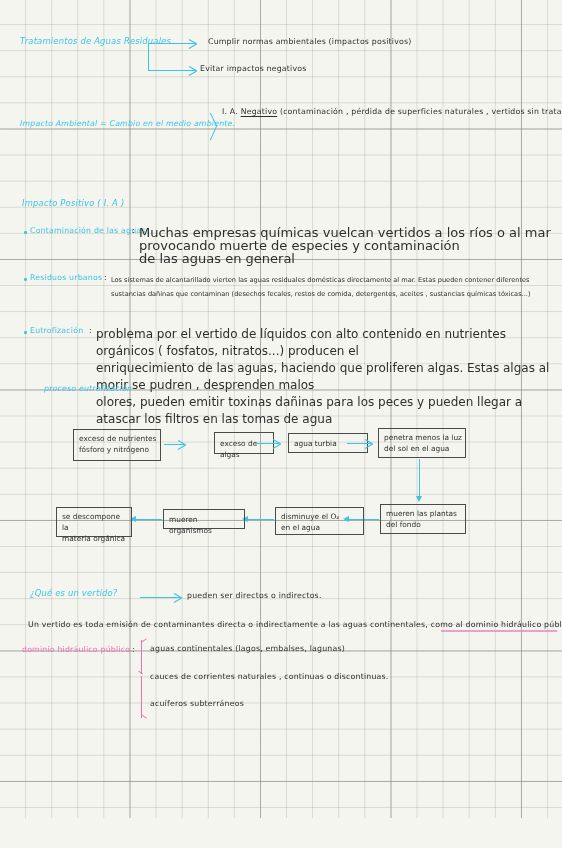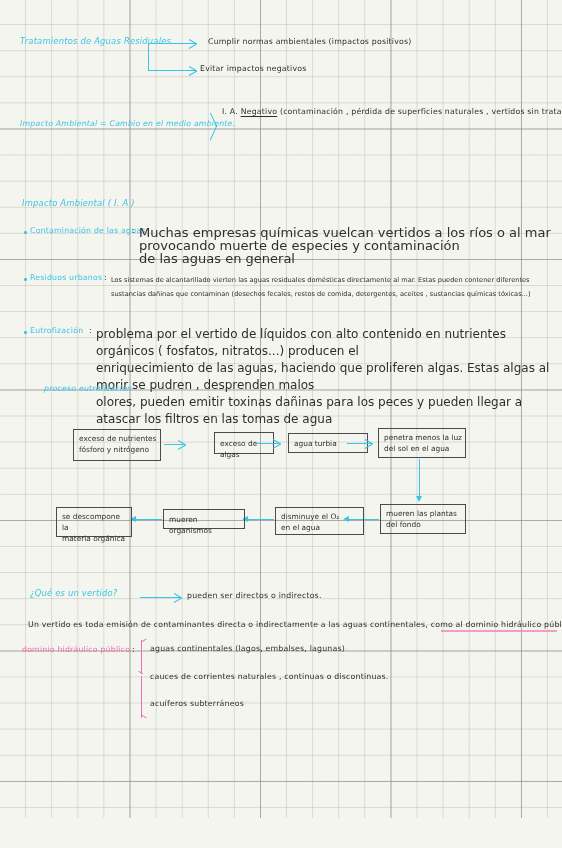--- a/index.html
+++ b/index.html
@@ -134,21 +134,21 @@
     <span style="left:213px;top:125px;width:1.4px;height:16px;transform:rotate(24deg);background:#3ac4e6;position:absolute;"></span>
   </div>
 
   <div class="hw s12 ink-black" style="left:222px;top:107px;">
     <span>I. A.</span>
     <span class="u">Negativo</span>
     <span>(contaminación , pérdida de superficies naturales , vertidos sin tratar).</span>
   </div>
 
 
-  <div class="hw s13 ink-cyan slant" style="left:22px;top:198px;">Impacto Ambiental ( I. A )</div>
+  <div class="hw s13 ink-cyan slant" style="left:22px;top:198px;">Impacto Positivo ( I. A )</div>
 
   <div class="bullet" style="left:24px;top:231px;"></div>
   <div class="hw s12 ink-cyan" style="left:30px;top:226px;">Contaminación de las aguas</div>
   <div class="hw s12 ink-black" style="left:132px;top:226px;">:</div>
   <div class="para" style="left:139px;top:226px;width:420px;">Muchas empresas químicas vuelcan vertidos a los ríos o al mar provocando muerte de especies y contaminación
 de las aguas en general</div>
 
   <div class="bullet" style="left:24px;top:278px;"></div>
   <div class="hw s12 ink-cyan" style="left:30px;top:273px;">Residuos urbanos</div>
   <div class="hw s12 ink-black" style="left:104px;top:273px;">:</div>

